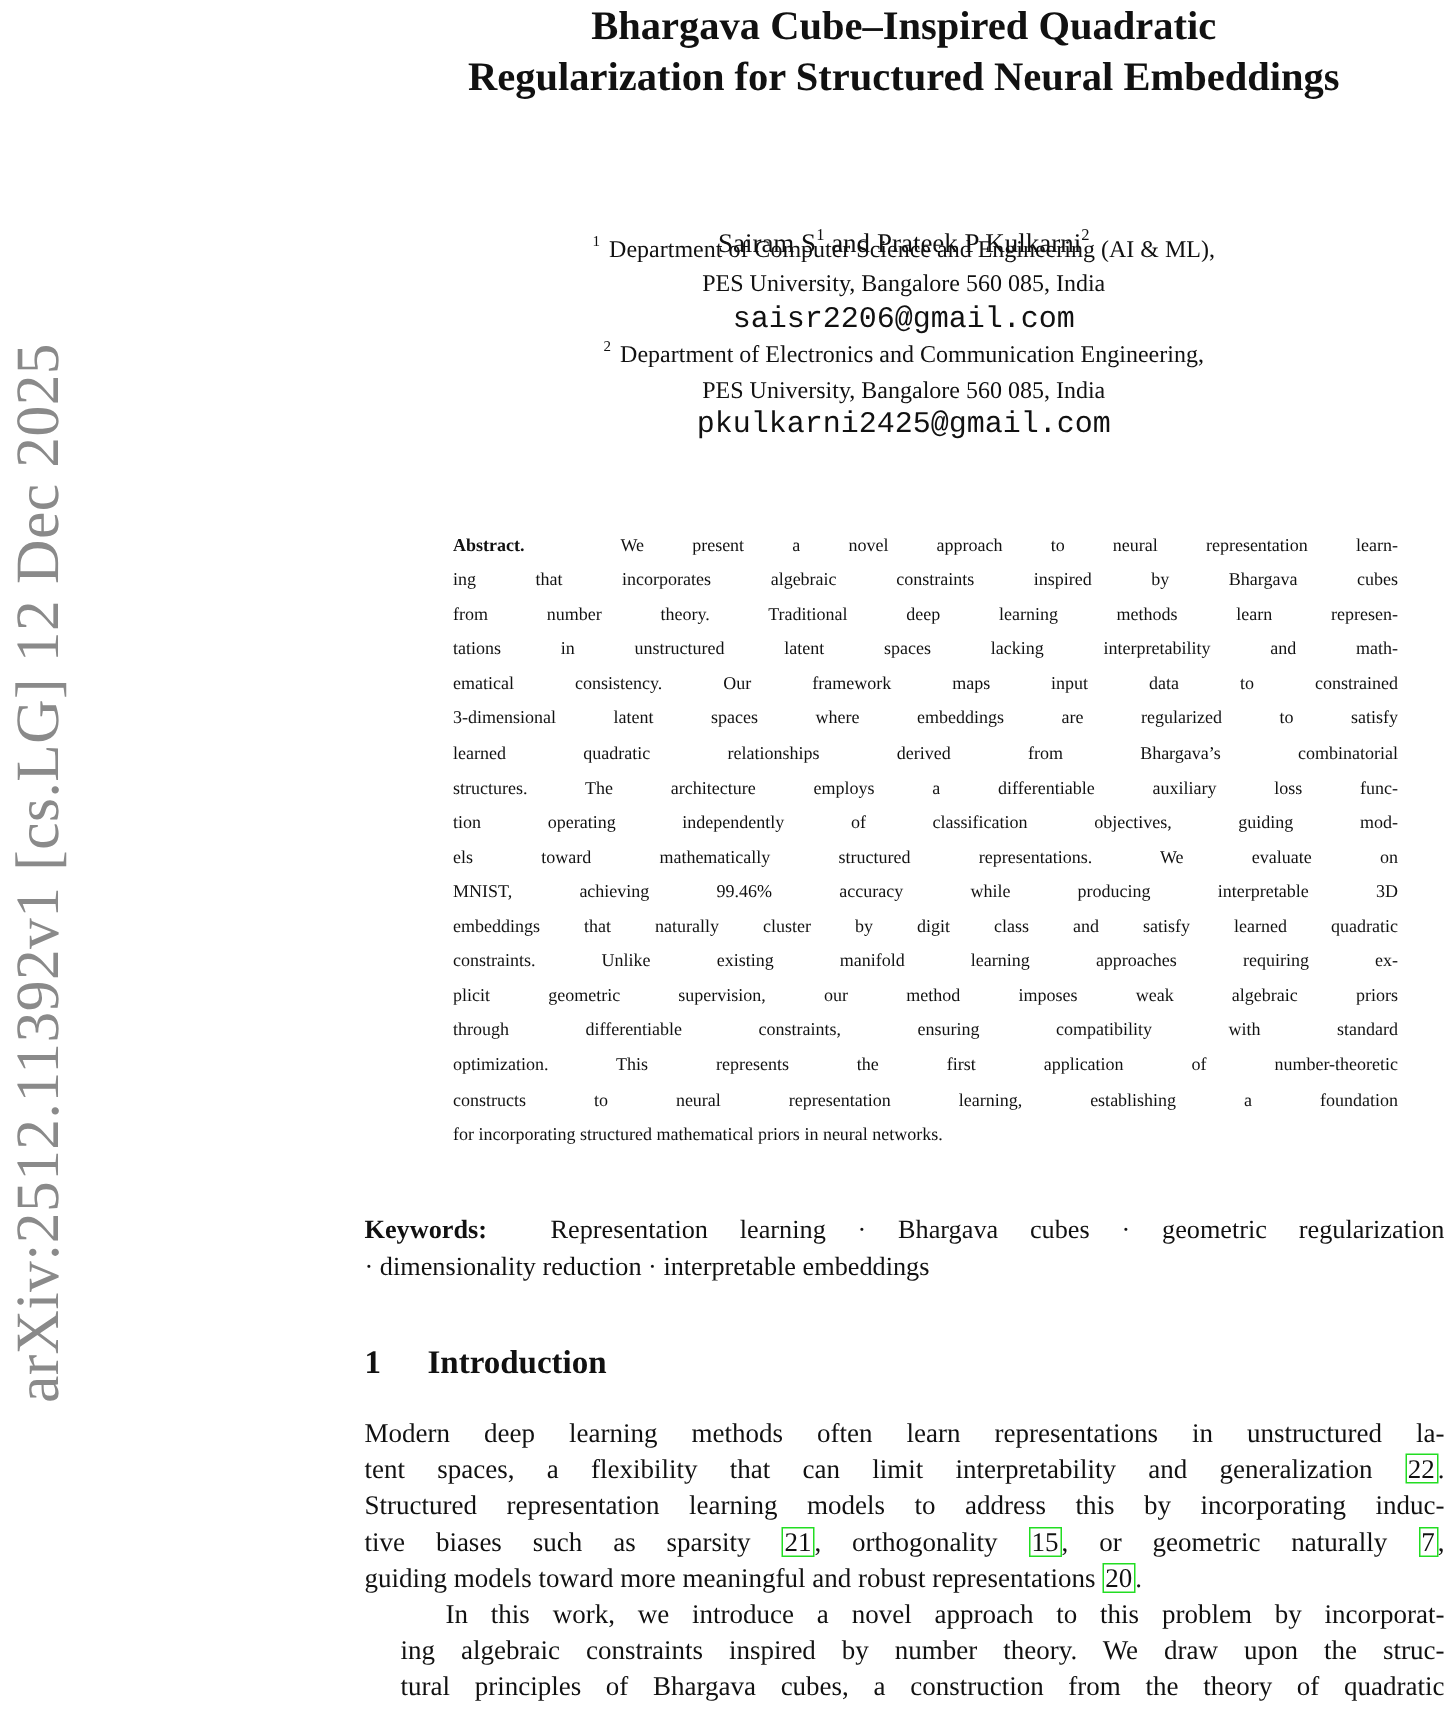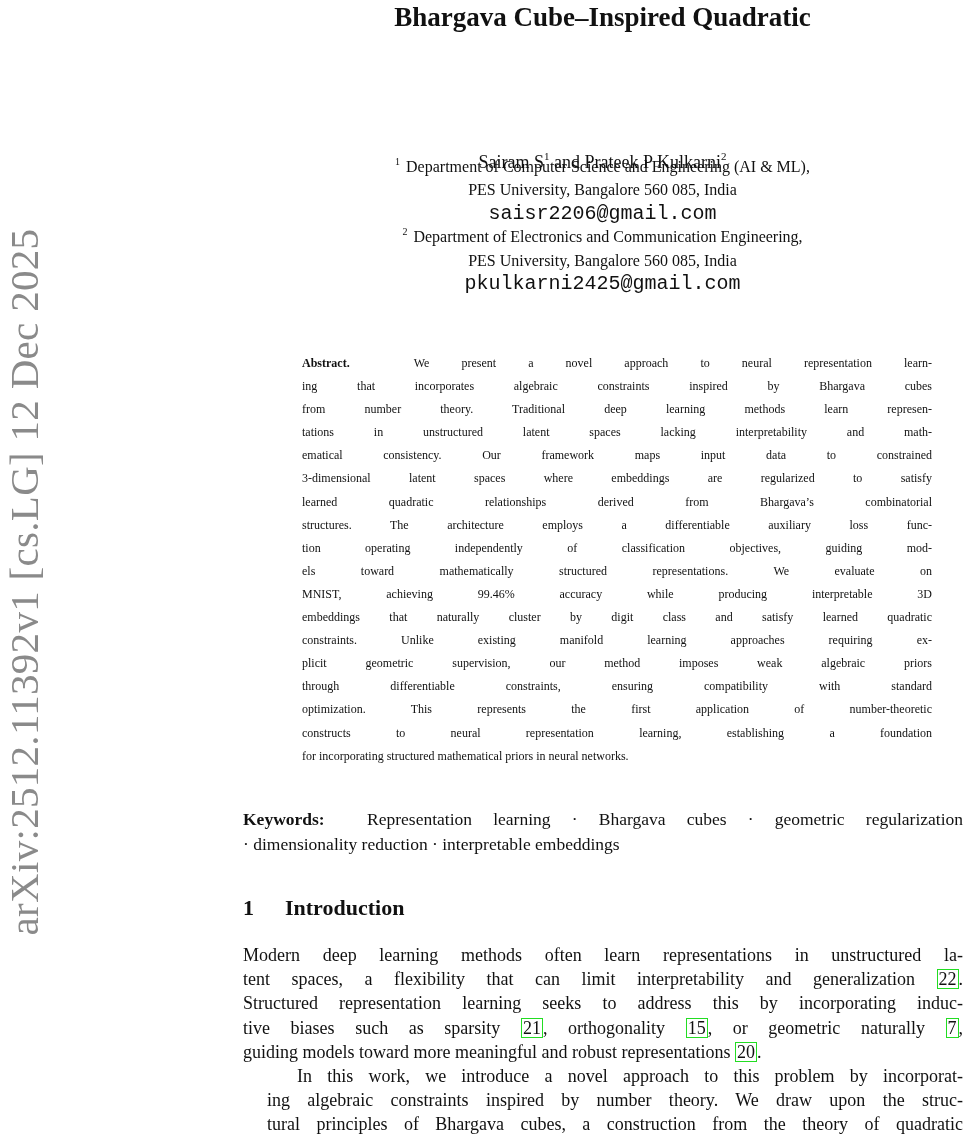--- a/index.html
+++ b/index.html
@@ -120,20 +120,21 @@
   </style>
 </head>
 <body>
 
 <div class="arxiv-stamp">
   <span>arXiv:2512.11392v1  [cs.LG]  12 Dec 2025</span>
 </div>
 
 <h1 class="title">
   <span class="line" style="text-align:right;text-align-last:center;">Bhargava Cube–Inspired Quadratic</span>
+  <span class="line" style="text-align:center;text-align-last:center;">Regularization for Structured Neural Embeddings</span>
 </h1>
 
 <div class="authors">
   <span>Sairam S</span><sup>1</sup>
   <span>and</span>
   <span>Prateek P Kulkarni</span><sup>2</sup>
 </div>
 
 <div class="affils">
   <div><sup>1</sup><span>Department of Computer Science and Engineering (AI &amp; ML),</span></div>
@@ -171,21 +172,21 @@
 </div>
 
 <h2 class="section-head">
   <span class="num">1</span><span>Introduction</span>
 </h2>
 
 <div class="intro">
   <p>
     <span class="line">Modern deep learning methods often learn representations in unstructured la-</span>
     <span class="line"><span>tent spaces, a flexibility that can limit interpretability and generalization </span><span class="cite">22</span><span>.</span></span>
-    <span class="line">Structured representation learning seeks to address this by incorporating induc-</span>
+    <span class="line">Structured representation learning models to address this by incorporating induc-</span>
     <span class="line"><span>tive biases such as sparsity </span><span class="cite">21</span><span>, orthogonality </span><span class="cite">15</span><span>, or geometric naturally </span><span class="cite">7</span><span>,</span></span>
     <span class="line last"><span>guiding models toward more meaningful and robust representations </span><span class="cite">20</span><span>.</span></span>
   </p>
   <p style="text-indent:0;margin-left:24px;">
     <span class="line" style="padding-left:30px;">In this work, we introduce a novel approach to this problem by incorporat-</span>
     <span class="line">ing algebraic constraints inspired by number theory. We draw upon the struc-</span>
     <span class="line">tural principles of Bhargava cubes, a construction from the theory of quadratic</span>
   </p>
 </div>
 

